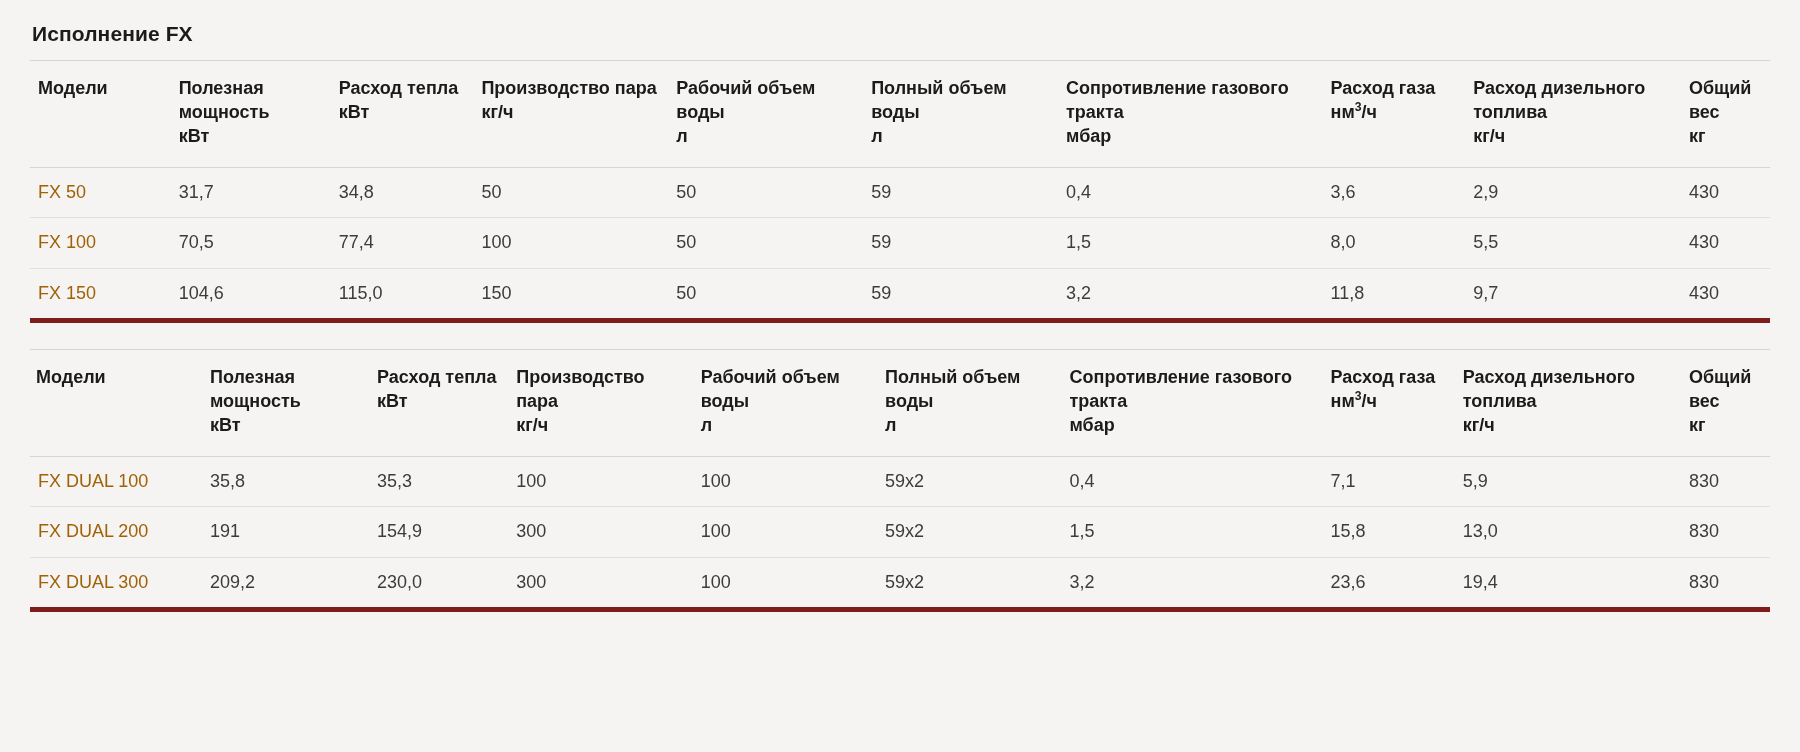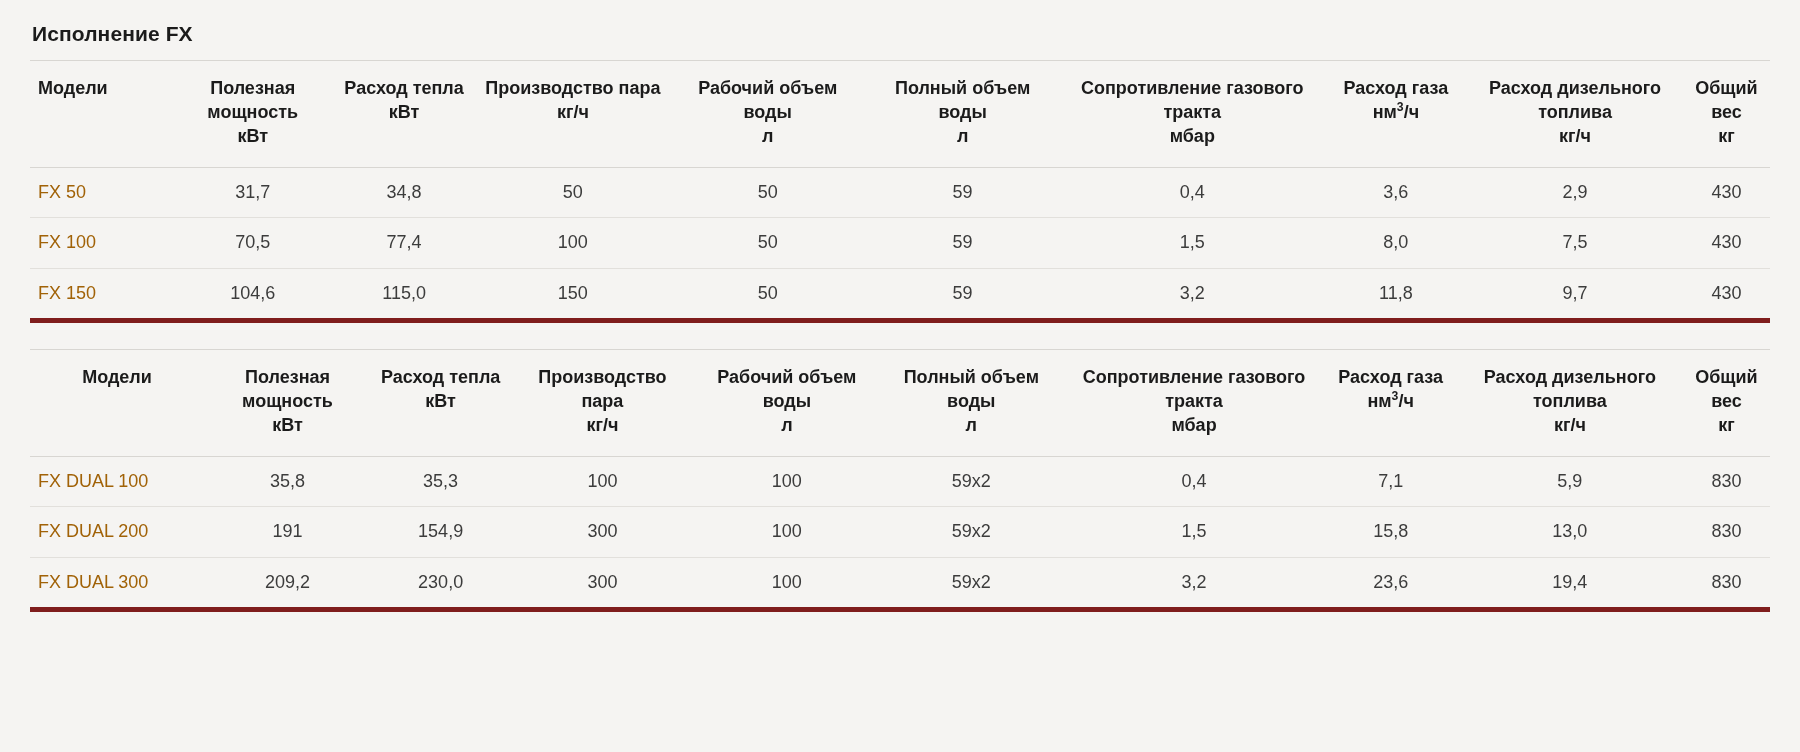--- a/index.html
+++ b/index.html
@@ -36,35 +36,35 @@
     width: 100%;
     border-collapse: collapse;
     table-layout: fixed;
     background: #f5f4f2;
   }
   table.spec thead th {
     font-size: 18px;
     font-weight: bold;
     color: #1b1b1b;
     padding: 16px 6px 18px 6px;
-    text-align: center;
+    text-align: left;
     vertical-align: top;
     line-height: 1.33;
     border-bottom: 1px solid #d8d6d2;
     border-top: 1px solid #d8d6d2;
   }
   table.spec thead th.first-col {
     text-align: left;
     padding-left: 8px;
   }
   table.spec tbody td {
     font-size: 18px;
     color: #3c3c3c;
     padding: 13px 6px 13px 6px;
-    text-align: center;
+    text-align: left;
     border-bottom: 1px solid #e2e0dc;
     line-height: 1.3;
   }
   table.spec tbody tr:last-child td {
     border-bottom: 5px solid #7f1d1d;
   }
   table.spec tbody td.first-col {
     text-align: left;
     padding-left: 8px;
     color: #a16207;
@@ -182,21 +182,21 @@
         </tr>
         <tr>
           <td class="first-col">FX 100</td>
           <td>70,5</td>
           <td>77,4</td>
           <td>100</td>
           <td>50</td>
           <td>59</td>
           <td>1,5</td>
           <td>8,0</td>
-          <td>7,5</td>
+          <td>5,5</td>
           <td>430</td>
         </tr>
         <tr>
           <td class="first-col">FX 150</td>
           <td>104,6</td>
           <td>115,0</td>
           <td>150</td>
           <td>50</td>
           <td>59</td>
           <td>3,2</td>

